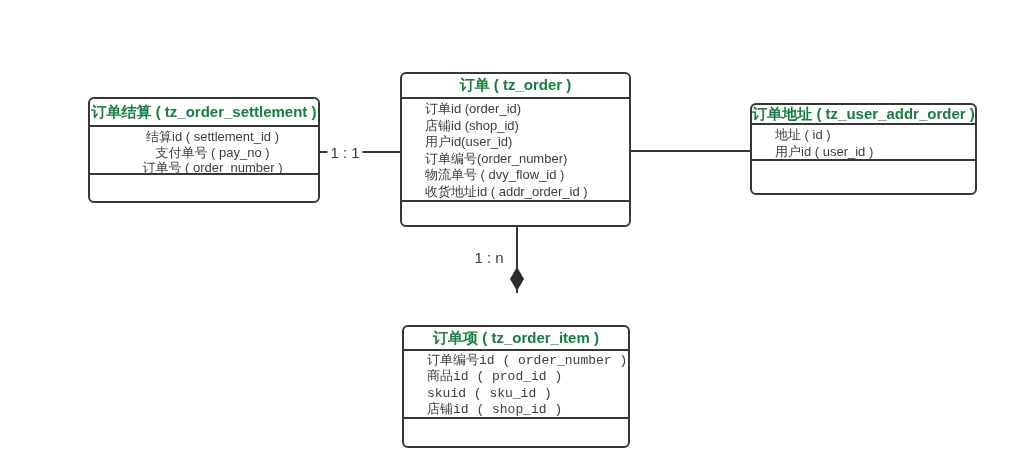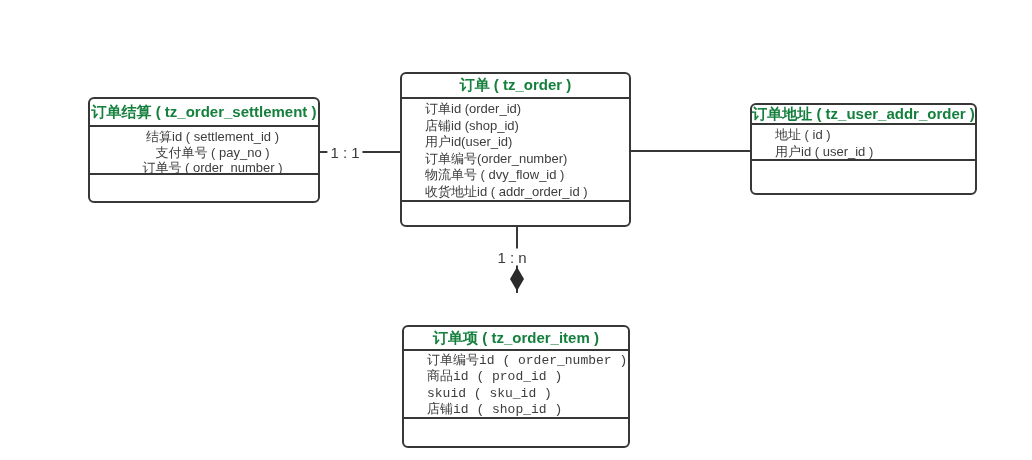--- a/index.html
+++ b/index.html
@@ -85,21 +85,21 @@
     position: absolute;
     transform: translate(-50%, -50%);
     background: #ffffff;
     padding: 0 3px;
     font-size: 15px;
     color: #3a3a3a;
     white-space: nowrap;
     z-index: 3;
   }
   #lbl-1-1 { left: 345px; top: 152px; }
-  #lbl-1-n { left: 512px; top: 257px; text-align: center; }
+  #lbl-1-n { left: 489px; top: 257px; text-align: center; }
 </style>
 </head>
 <body>
 
 <div class="canvas">
 
   <svg class="wires" viewBox="0 0 1032 460" xmlns="http://www.w3.org/2000/svg">
     <path d="M300 152 H400" stroke="#373737" stroke-width="2" fill="none"></path>
     <path d="M631 151 H750" stroke="#373737" stroke-width="2" fill="none"></path>
     <path d="M517 227 V293" stroke="#373737" stroke-width="2" fill="none"></path>

